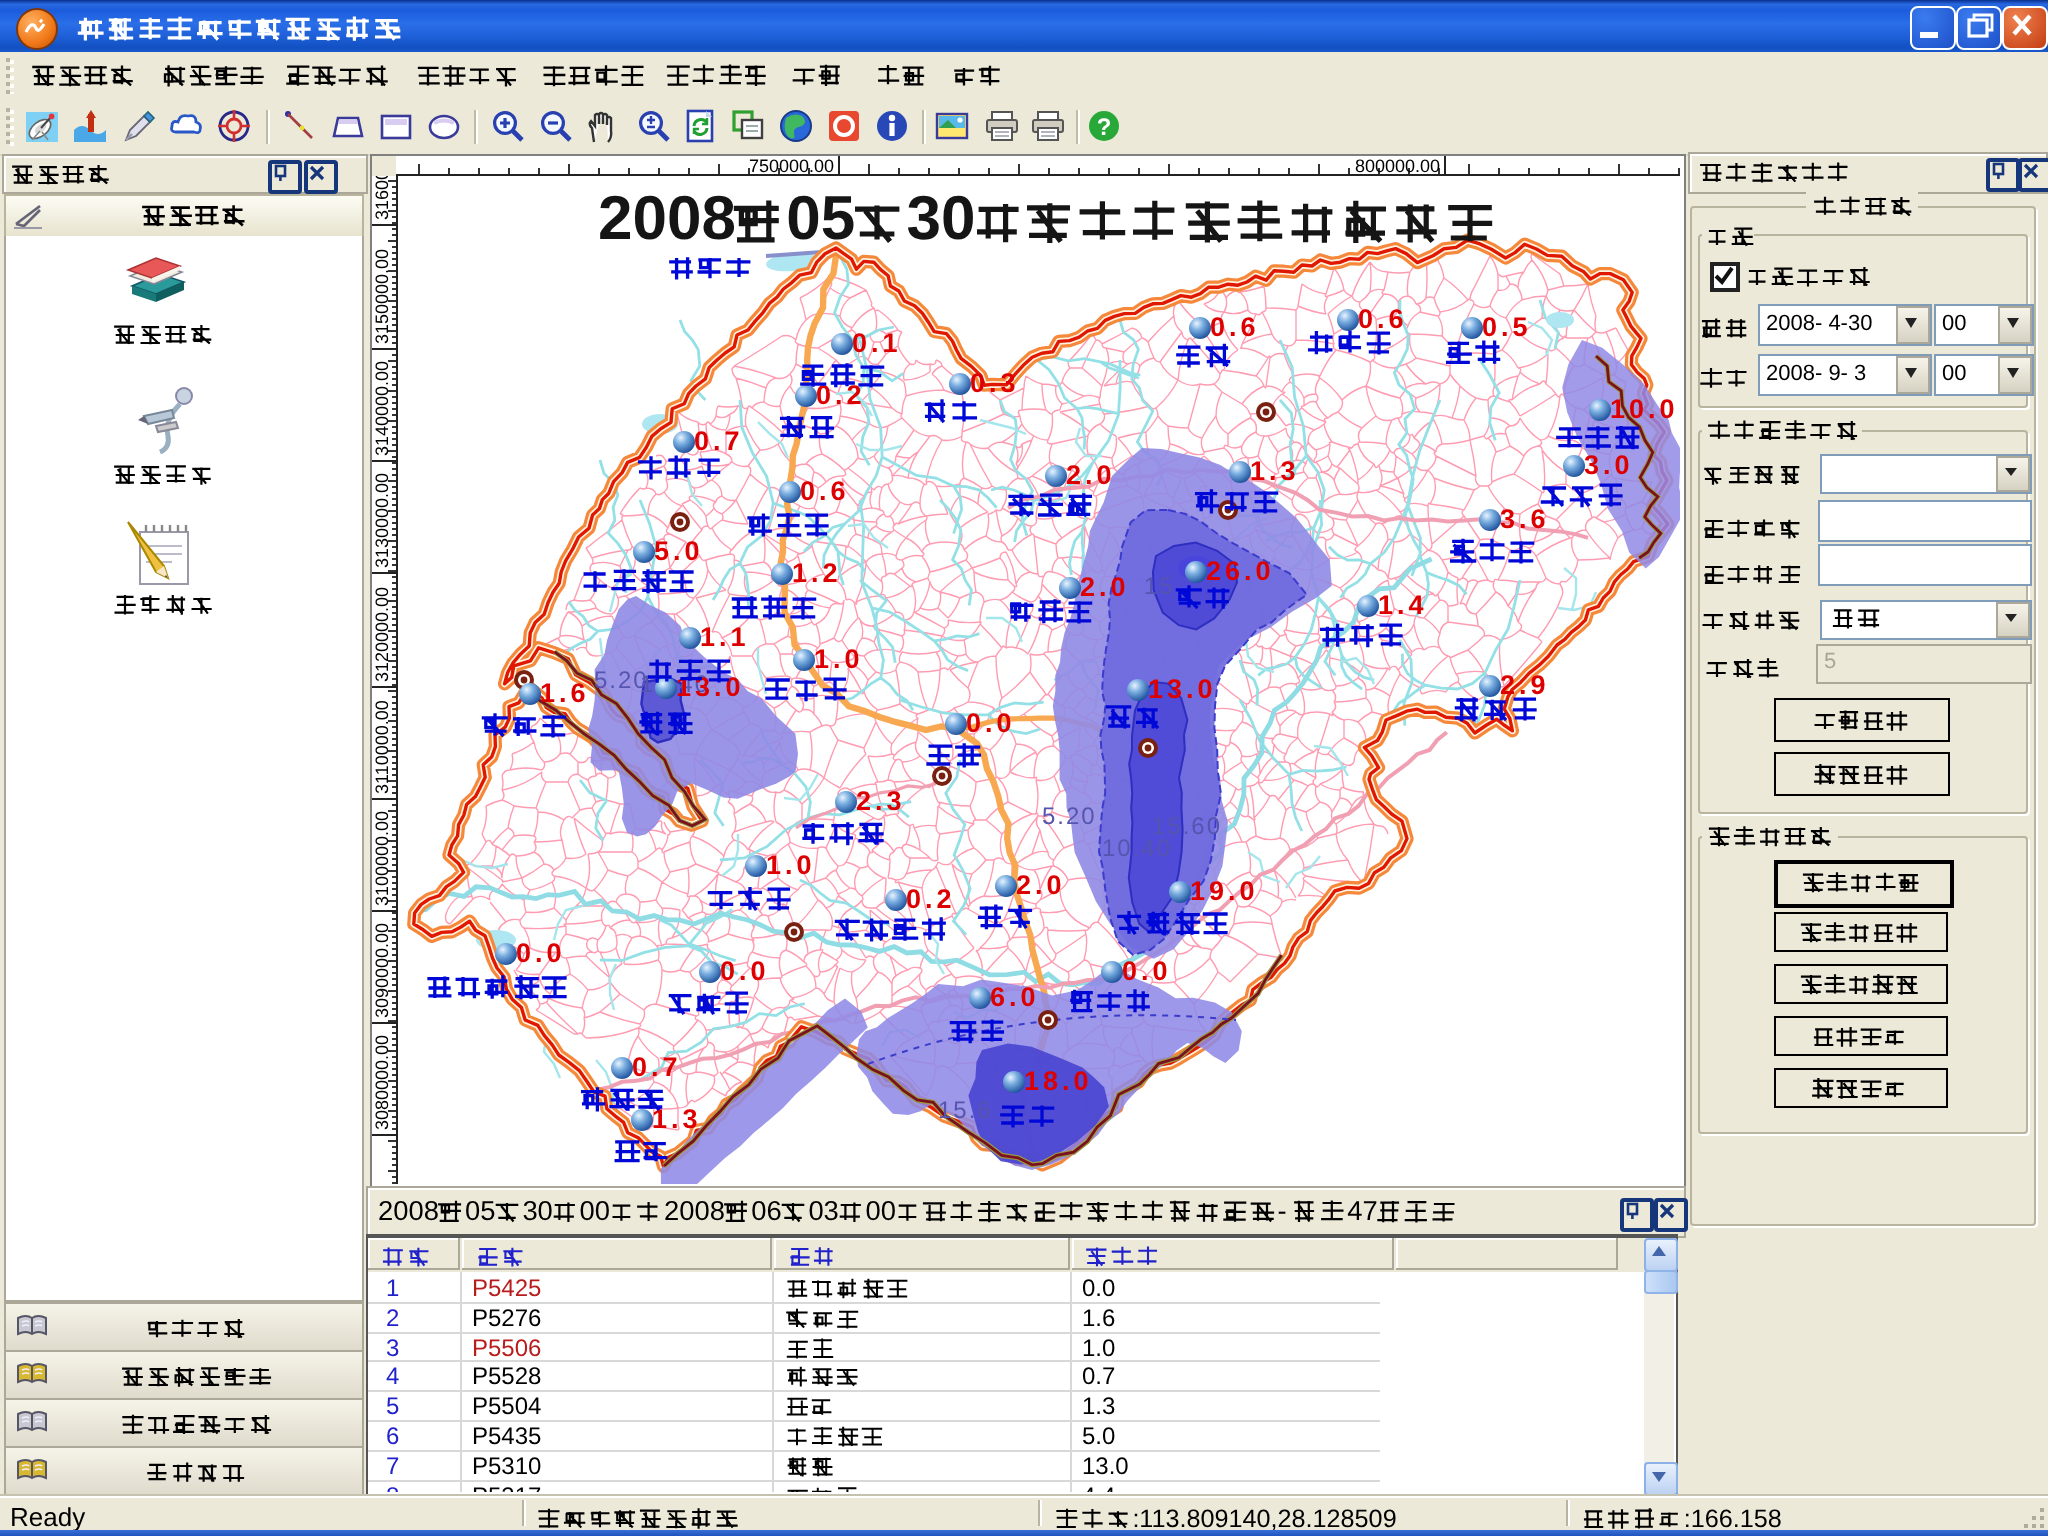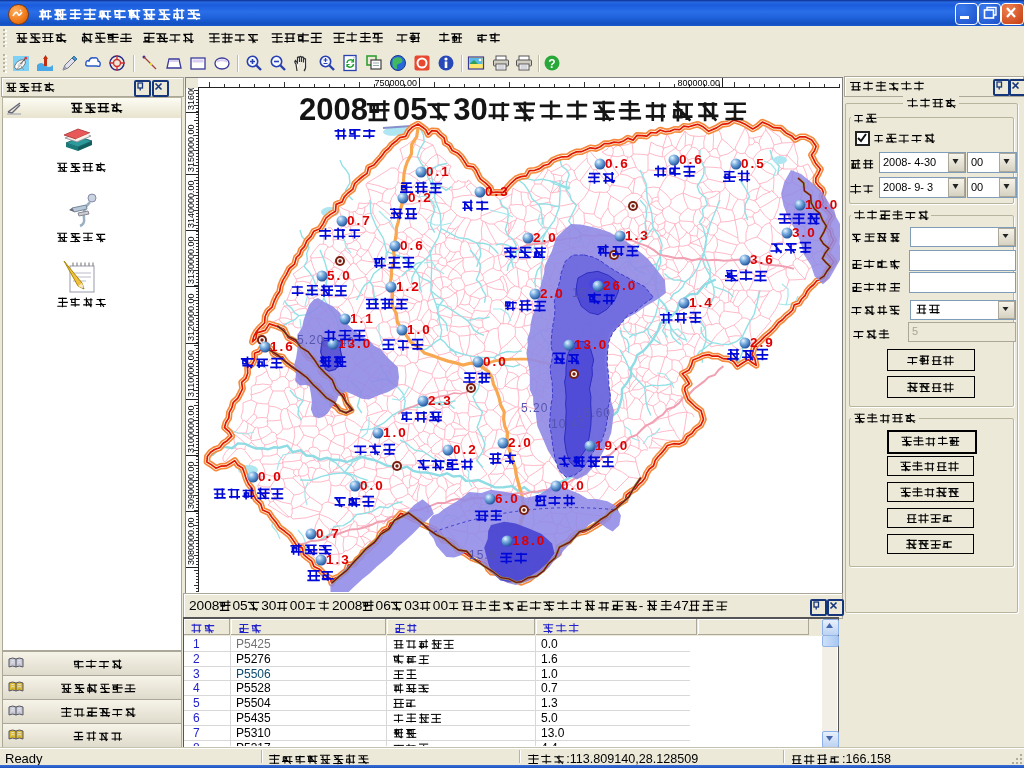--- a/index.html
+++ b/index.html
@@ -871,21 +871,21 @@
       <path d="M14.4 4.8L22.9 4.8M15.2 9.8L24.1 9.8M19.2 2.9L19.2 10.8" stroke="#2222cc" stroke-width="1.05" fill="none" stroke-linecap="square"></path>
       <path d="M27.7 4.4L36.0 4.4M27.3 9.7L35.7 9.7M32.0 2.8L32.0 10.9" stroke="#2222cc" stroke-width="1.05" fill="none" stroke-linecap="square"></path>
     </svg>
 <div class="abs" style="left:698px;top:619px;width:110px;height:15px;background:#ece9d8;border-right:1px solid #aca899;border-bottom:1px solid #aca899;box-shadow:inset 1px 1px 0 #fff"></div>
 <div class="abs" style="left:184px;top:636px;width:652px;height:110px;overflow:hidden">
 <div class="abs" style="left:0px;top:0.0px;width:506px;height:14.8px;border-bottom:1px solid #d8d8d8"></div>
 <div class="abs" style="left:46px;top:0.0px;width:1px;height:14.8px;background:#d8d8d8"></div>
 <div class="abs" style="left:202px;top:0.0px;width:1px;height:14.8px;background:#d8d8d8"></div>
 <div class="abs" style="left:351px;top:0.0px;width:1px;height:14.8px;background:#d8d8d8"></div>
 <div class="abs" style="left:9px;top:1.0px;font:12px 'Liberation Sans';color:#2222cc">1</div>
-<div class="abs" style="left:52px;top:1.0px;font:12px 'Liberation Sans';color:#737373">P5425</div>
+<div class="abs" style="left:52px;top:1.0px;font:12px 'Liberation Sans';color:#b91c1c">P5425</div>
 <svg class="abs" style="left:208px;top:1.0px;overflow:visible" width="67" height="15">
         <path d="M2.2 3.7L10.1 3.7M2.8 7.7L10.8 7.7M2.7 10.9L11.1 10.9M4.7 3.6L4.7 11.2M9.0 3.5L9.0 10.9" stroke="#000" stroke-width="1.00" fill="none" stroke-linecap="square"></path>
         <path d="M14.5 4.0L22.9 4.0M15.6 10.1L23.6 10.1M17.0 3.7L17.0 10.6M21.9 4.2L21.9 11.3" stroke="#000" stroke-width="1.00" fill="none" stroke-linecap="square"></path>
         <path d="M27.5 4.7L35.5 4.7M27.2 9.6L35.6 9.6M29.7 4.4L29.7 11.6M34.2 2.9L34.2 10.9M28.3 6.8L31.6 6.8M28.3 10.2L31.6 10.2M28.3 6.8L28.3 10.2M31.6 6.8L31.6 10.2" stroke="#000" stroke-width="1.00" fill="none" stroke-linecap="square"></path>
         <path d="M40.6 3.7L49.1 3.7M40.1 6.9L49.2 6.9M40.4 11.3L48.9 11.3M42.2 2.9L42.2 11.8M46.5 4.7L46.5 11.5M41.6 5.0L46.5 11.4" stroke="#000" stroke-width="1.00" fill="none" stroke-linecap="square"></path>
         <path d="M52.0 3.4L61.2 3.4M53.2 7.6L60.6 7.6M52.3 11.3L61.1 11.3M56.9 3.6L56.9 11.3" stroke="#000" stroke-width="1.00" fill="none" stroke-linecap="square"></path>
       </svg>
 <div class="abs" style="left:357px;top:1.0px;font:12px 'Liberation Sans';color:#000">0.0</div>
 <div class="abs" style="left:0px;top:14.8px;width:506px;height:14.8px;border-bottom:1px solid #d8d8d8"></div>
 <div class="abs" style="left:46px;top:14.8px;width:1px;height:14.8px;background:#d8d8d8"></div>
@@ -897,21 +897,21 @@
         <path d="M1.6 4.2L11.3 4.2M2.9 9.9L10.7 9.9M6.5 2.9L6.5 11.0M3.5 5.0L9.7 11.4M2.6 4.9L5.9 4.9M2.6 8.3L5.9 8.3M2.6 4.9L2.6 8.3M5.9 4.9L5.9 8.3" stroke="#000" stroke-width="1.00" fill="none" stroke-linecap="square"></path>
         <path d="M15.1 4.6L23.5 4.6M15.2 9.8L23.7 9.8M16.7 4.6L16.7 11.2M20.9 4.6L20.9 10.7M15.9 6.8L19.2 6.8M15.9 10.1L19.2 10.1M15.9 6.8L15.9 10.1M19.2 6.8L19.2 10.1" stroke="#000" stroke-width="1.00" fill="none" stroke-linecap="square"></path>
         <path d="M28.0 3.9L36.6 3.9M28.0 7.5L35.4 7.5M27.1 11.4L36.2 11.4M31.7 3.9L31.7 11.8" stroke="#000" stroke-width="1.00" fill="none" stroke-linecap="square"></path>
       </svg>
 <div class="abs" style="left:357px;top:15.8px;font:12px 'Liberation Sans';color:#000">1.6</div>
 <div class="abs" style="left:0px;top:29.6px;width:506px;height:14.8px;border-bottom:1px solid #d8d8d8"></div>
 <div class="abs" style="left:46px;top:29.6px;width:1px;height:14.8px;background:#d8d8d8"></div>
 <div class="abs" style="left:202px;top:29.6px;width:1px;height:14.8px;background:#d8d8d8"></div>
 <div class="abs" style="left:351px;top:29.6px;width:1px;height:14.8px;background:#d8d8d8"></div>
 <div class="abs" style="left:9px;top:30.6px;font:12px 'Liberation Sans';color:#2222cc">3</div>
-<div class="abs" style="left:52px;top:30.6px;font:12px 'Liberation Sans';color:#0c4a6e">P5506</div>
+<div class="abs" style="left:52px;top:30.6px;font:12px 'Liberation Sans';color:#b91c1c">P5506</div>
 <svg class="abs" style="left:208px;top:30.6px;overflow:visible" width="29" height="15">
         <path d="M2.8 3.9L11.4 3.9M2.8 7.5L10.2 7.5M1.9 11.4L11.0 11.4M6.5 3.9L6.5 11.8" stroke="#000" stroke-width="1.00" fill="none" stroke-linecap="square"></path>
         <path d="M15.2 3.1L23.4 3.1M15.5 7.5L23.3 7.5M15.0 11.5L24.1 11.5M19.1 2.8L19.1 11.0" stroke="#000" stroke-width="1.00" fill="none" stroke-linecap="square"></path>
       </svg>
 <div class="abs" style="left:357px;top:30.6px;font:12px 'Liberation Sans';color:#000">1.0</div>
 <div class="abs" style="left:0px;top:44.400000000000006px;width:506px;height:14.8px;border-bottom:1px solid #d8d8d8"></div>
 <div class="abs" style="left:46px;top:44.400000000000006px;width:1px;height:14.8px;background:#d8d8d8"></div>
 <div class="abs" style="left:202px;top:44.400000000000006px;width:1px;height:14.8px;background:#d8d8d8"></div>
 <div class="abs" style="left:351px;top:44.400000000000006px;width:1px;height:14.8px;background:#d8d8d8"></div>
 <div class="abs" style="left:9px;top:45.400000000000006px;font:12px 'Liberation Sans';color:#2222cc">4</div>

